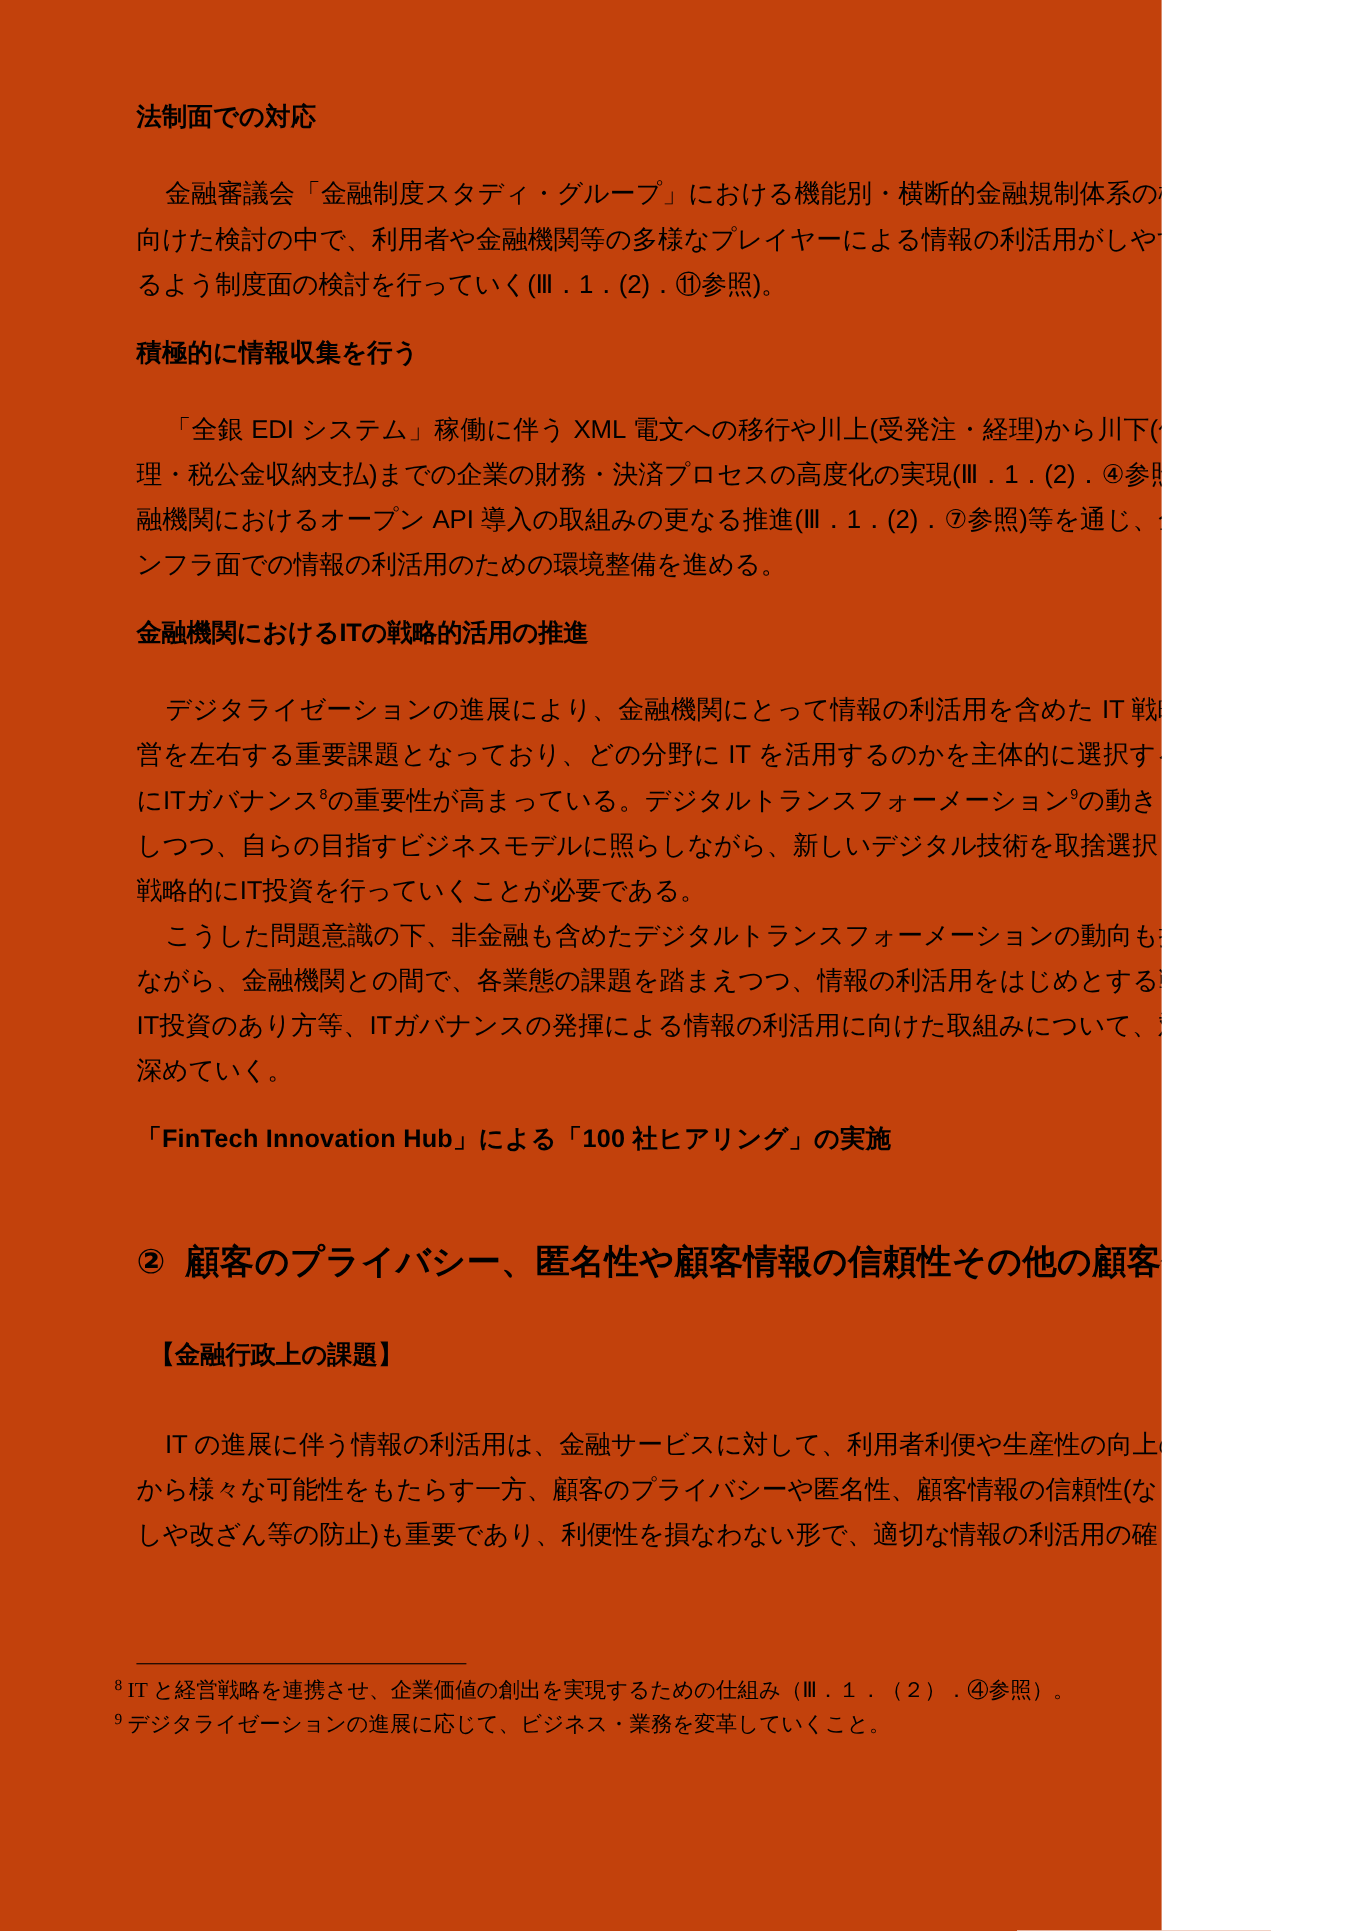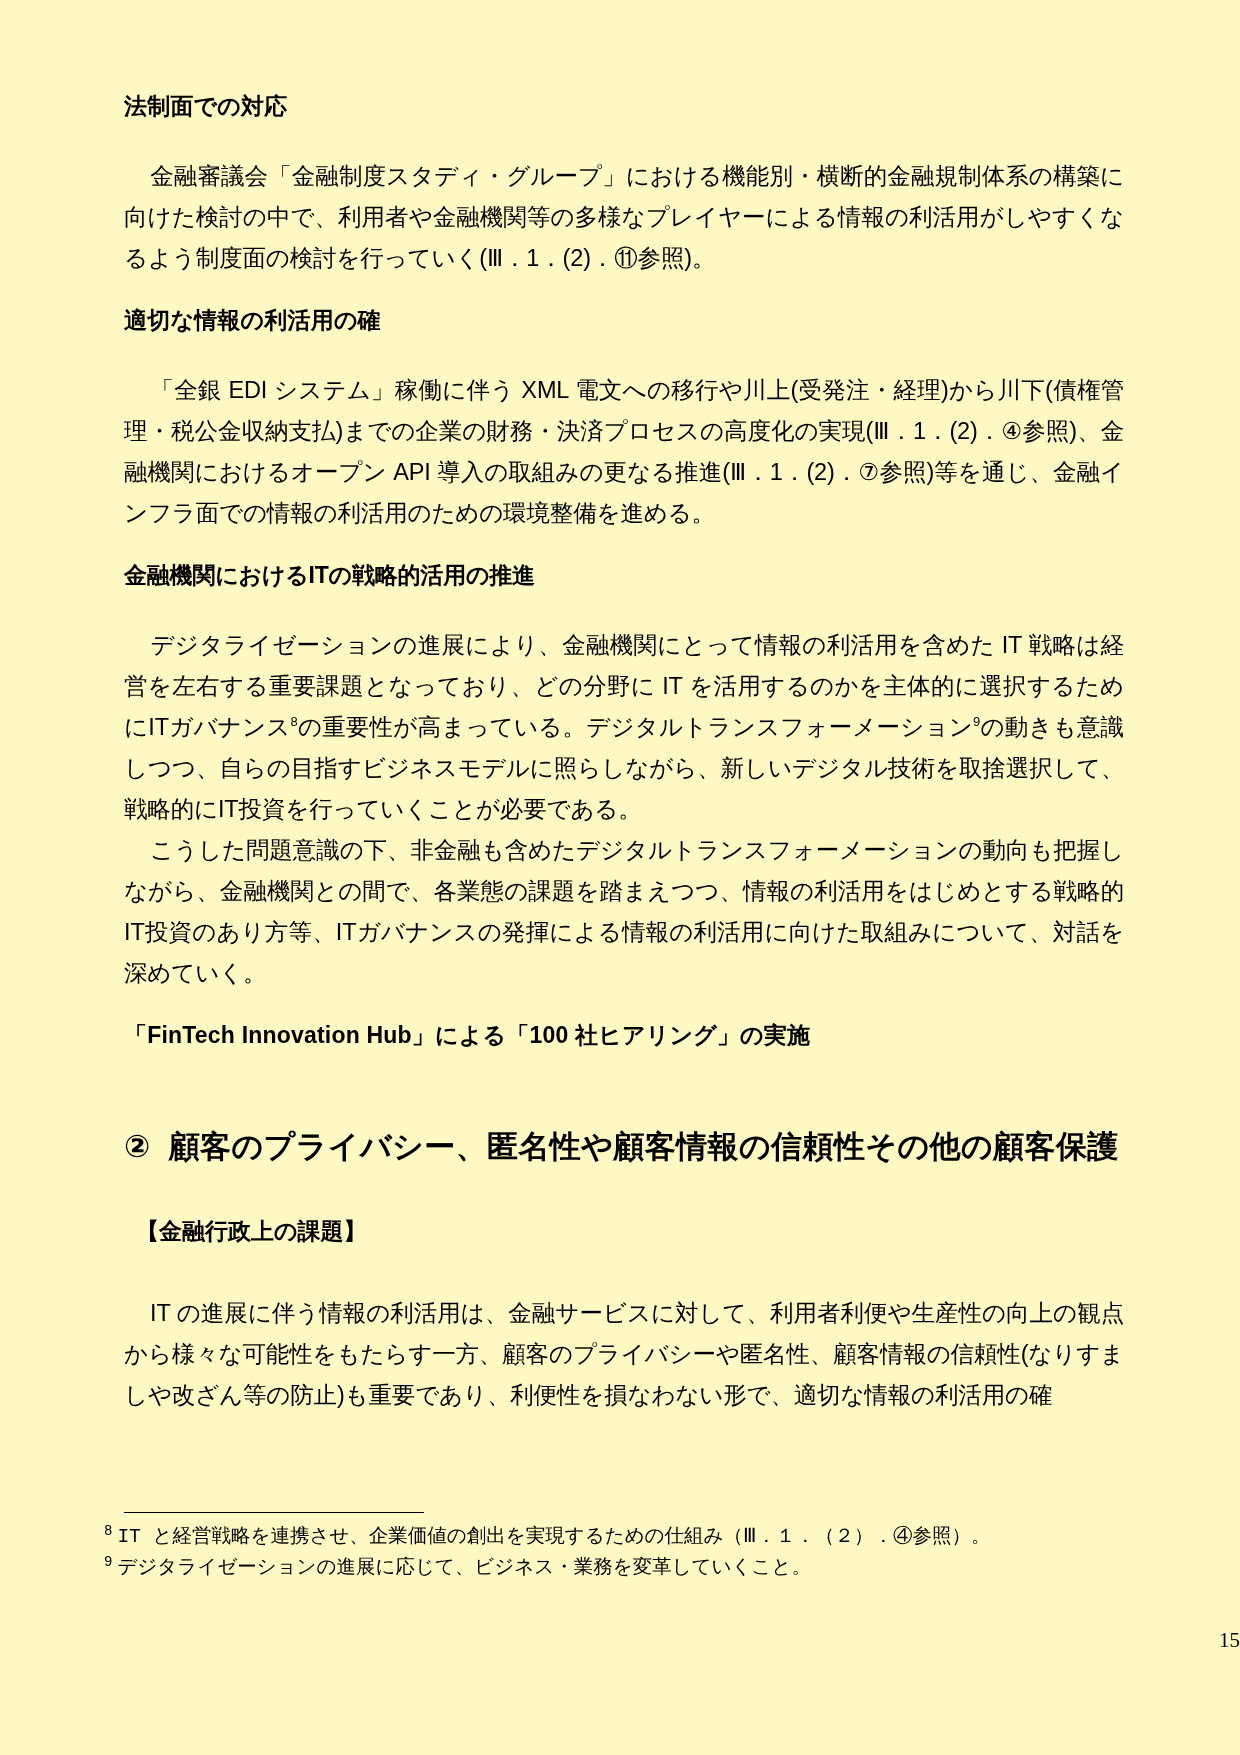--- a/index.html
+++ b/index.html
@@ -6,23 +6,23 @@
     margin: 0;
     padding: 0;
     background: #ffffff;
   }
   body {
     font-family: "Liberation Sans", "DejaVu Sans", sans-serif;
     color: #000000;
   }
   .page {
     position: relative;
-    width: 1240px;
+    width: 1056px;
     height: 1755px;
-    background: #fef9c3;
+    background: #c2410c;
     box-sizing: border-box;
     overflow: hidden;
   }
   .content {
     position: absolute;
     left: 124px;
     top: 95px;
     width: 1000px;
   }
   
@@ -73,21 +73,21 @@
     top: 1512px;
     width: 300px;
     height: 0;
     border-top: 1.4px solid #000;
   }
   .footnotes {
     position: absolute;
     left: 104px;
     top: 1522px;
     width: 1030px;
-    font-family: Liberation Mono, monospace;
+    font-family: Liberation Serif, serif;
     font-size: 19.5px;
     line-height: 31px;
   }
   .footnotes .fn-row {
     display: block;
     white-space: nowrap;
   }
   .footnotes .fn-num {
     font-size: 14px;
     vertical-align: super;
@@ -110,21 +110,21 @@
 <div class="page">
 
   <div class="content">
 
     <h3 class="h-sub">法制面での対応</h3>
     <div class="sp-lg"></div>
     <p class="para"><span class="ind"></span><span>金融審議会「金融制度スタディ・グループ」における機能別・横断的金融規制体系の構築に向けた検討の中で、利用者や金融機関等の多様なプレイヤーによる情報の利活用がしやすくなるよう制度面の検討を行っていく(Ⅲ．1．(2)．⑪参照)。</span></p>
 
     <div class="sp-md"></div>
 
-    <h3 class="h-sub">適切な情報の利活用の確</h3>
+    <h3 class="h-sub">積極的に情報収集を行う</h3>
     <div class="sp-lg"></div>
     <p class="para"><span class="ind"></span><span>「全銀 EDI システム」稼働に伴う XML 電文への移行や川上(受発注・経理)から川下(債権管理・税公金収納支払)までの企業の財務・決済プロセスの高度化の実現(Ⅲ．1．(2)．④参照)、金融機関におけるオープン API 導入の取組みの更なる推進(Ⅲ．1．(2)．⑦参照)等を通じ、金融インフラ面での情報の利活用のための環境整備を進める。</span></p>
 
     <div class="sp-md"></div>
 
     <h3 class="h-sub tight">金融機関におけるITの戦略的活用の推進</h3>
     <div class="sp-lg"></div>
     <p class="para"><span class="ind"></span><span>デジタライゼーションの進展により、金融機関にとって情報の利活用を含めた IT 戦略は経営を左右する重要課題となっており、どの分野に IT を活用するのかを主体的に選択するためにITガバナンス</span><sup class="fn">8</sup><span>の重要性が高まっている。デジタルトランスフォーメーション</span><sup class="fn">9</sup><span>の動きも意識しつつ、自らの目指すビジネスモデルに照らしながら、新しいデジタル技術を取捨選択して、戦略的にIT投資を行っていくことが必要である。</span></p>
     <p class="para cont"><span class="ind"></span><span>こうした問題意識の下、非金融も含めたデジタルトランスフォーメーションの動向も把握しながら、金融機関との間で、各業態の課題を踏まえつつ、情報の利活用をはじめとする戦略的IT投資のあり方等、ITガバナンスの発揮による情報の利活用に向けた取組みについて、対話を深めていく。</span></p>
 

